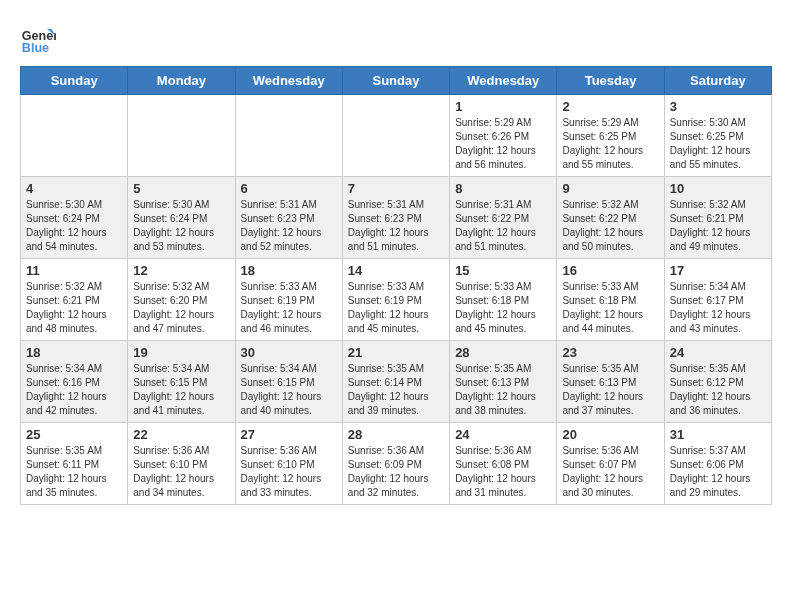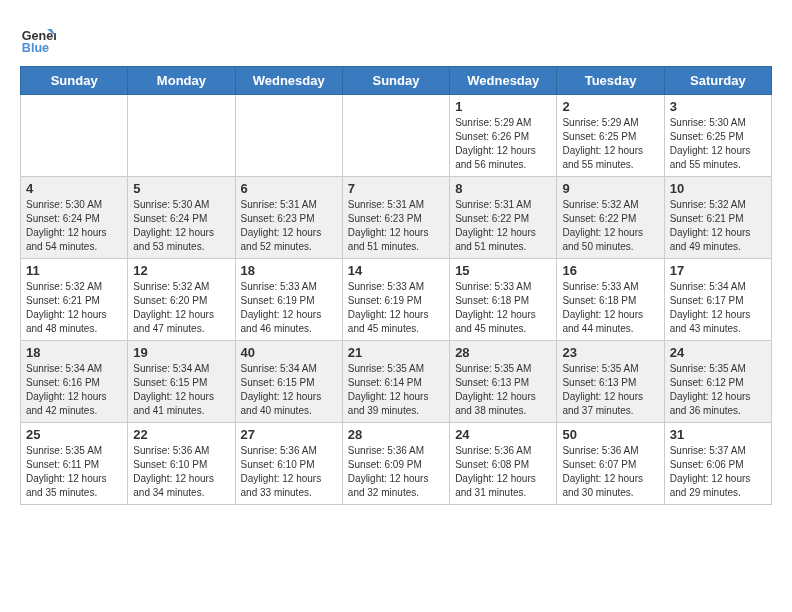--- a/index.html
+++ b/index.html
@@ -251,21 +251,21 @@
 and 42 minutes.</div>
         </td>
         <td>
           <span class="day-number">19</span>
           <div class="day-info" style="white-space: pre-line;">Sunrise: 5:34 AM
 Sunset: 6:15 PM
 Daylight: 12 hours
 and 41 minutes.</div>
         </td>
         <td>
-          <span class="day-number">40</span>
+          <span class="day-number">30</span>
           <div class="day-info" style="white-space: pre-line;">Sunrise: 5:34 AM
 Sunset: 6:15 PM
 Daylight: 12 hours
 and 40 minutes.</div>
         </td>
         <td>
           <span class="day-number">21</span>
           <div class="day-info" style="white-space: pre-line;">Sunrise: 5:35 AM
 Sunset: 6:14 PM
 Daylight: 12 hours
@@ -323,21 +323,21 @@
 and 32 minutes.</div>
         </td>
         <td>
           <span class="day-number">24</span>
           <div class="day-info" style="white-space: pre-line;">Sunrise: 5:36 AM
 Sunset: 6:08 PM
 Daylight: 12 hours
 and 31 minutes.</div>
         </td>
         <td>
-          <span class="day-number">50</span>
+          <span class="day-number">20</span>
           <div class="day-info" style="white-space: pre-line;">Sunrise: 5:36 AM
 Sunset: 6:07 PM
 Daylight: 12 hours
 and 30 minutes.</div>
         </td>
         <td>
           <span class="day-number">31</span>
           <div class="day-info" style="white-space: pre-line;">Sunrise: 5:37 AM
 Sunset: 6:06 PM
 Daylight: 12 hours

